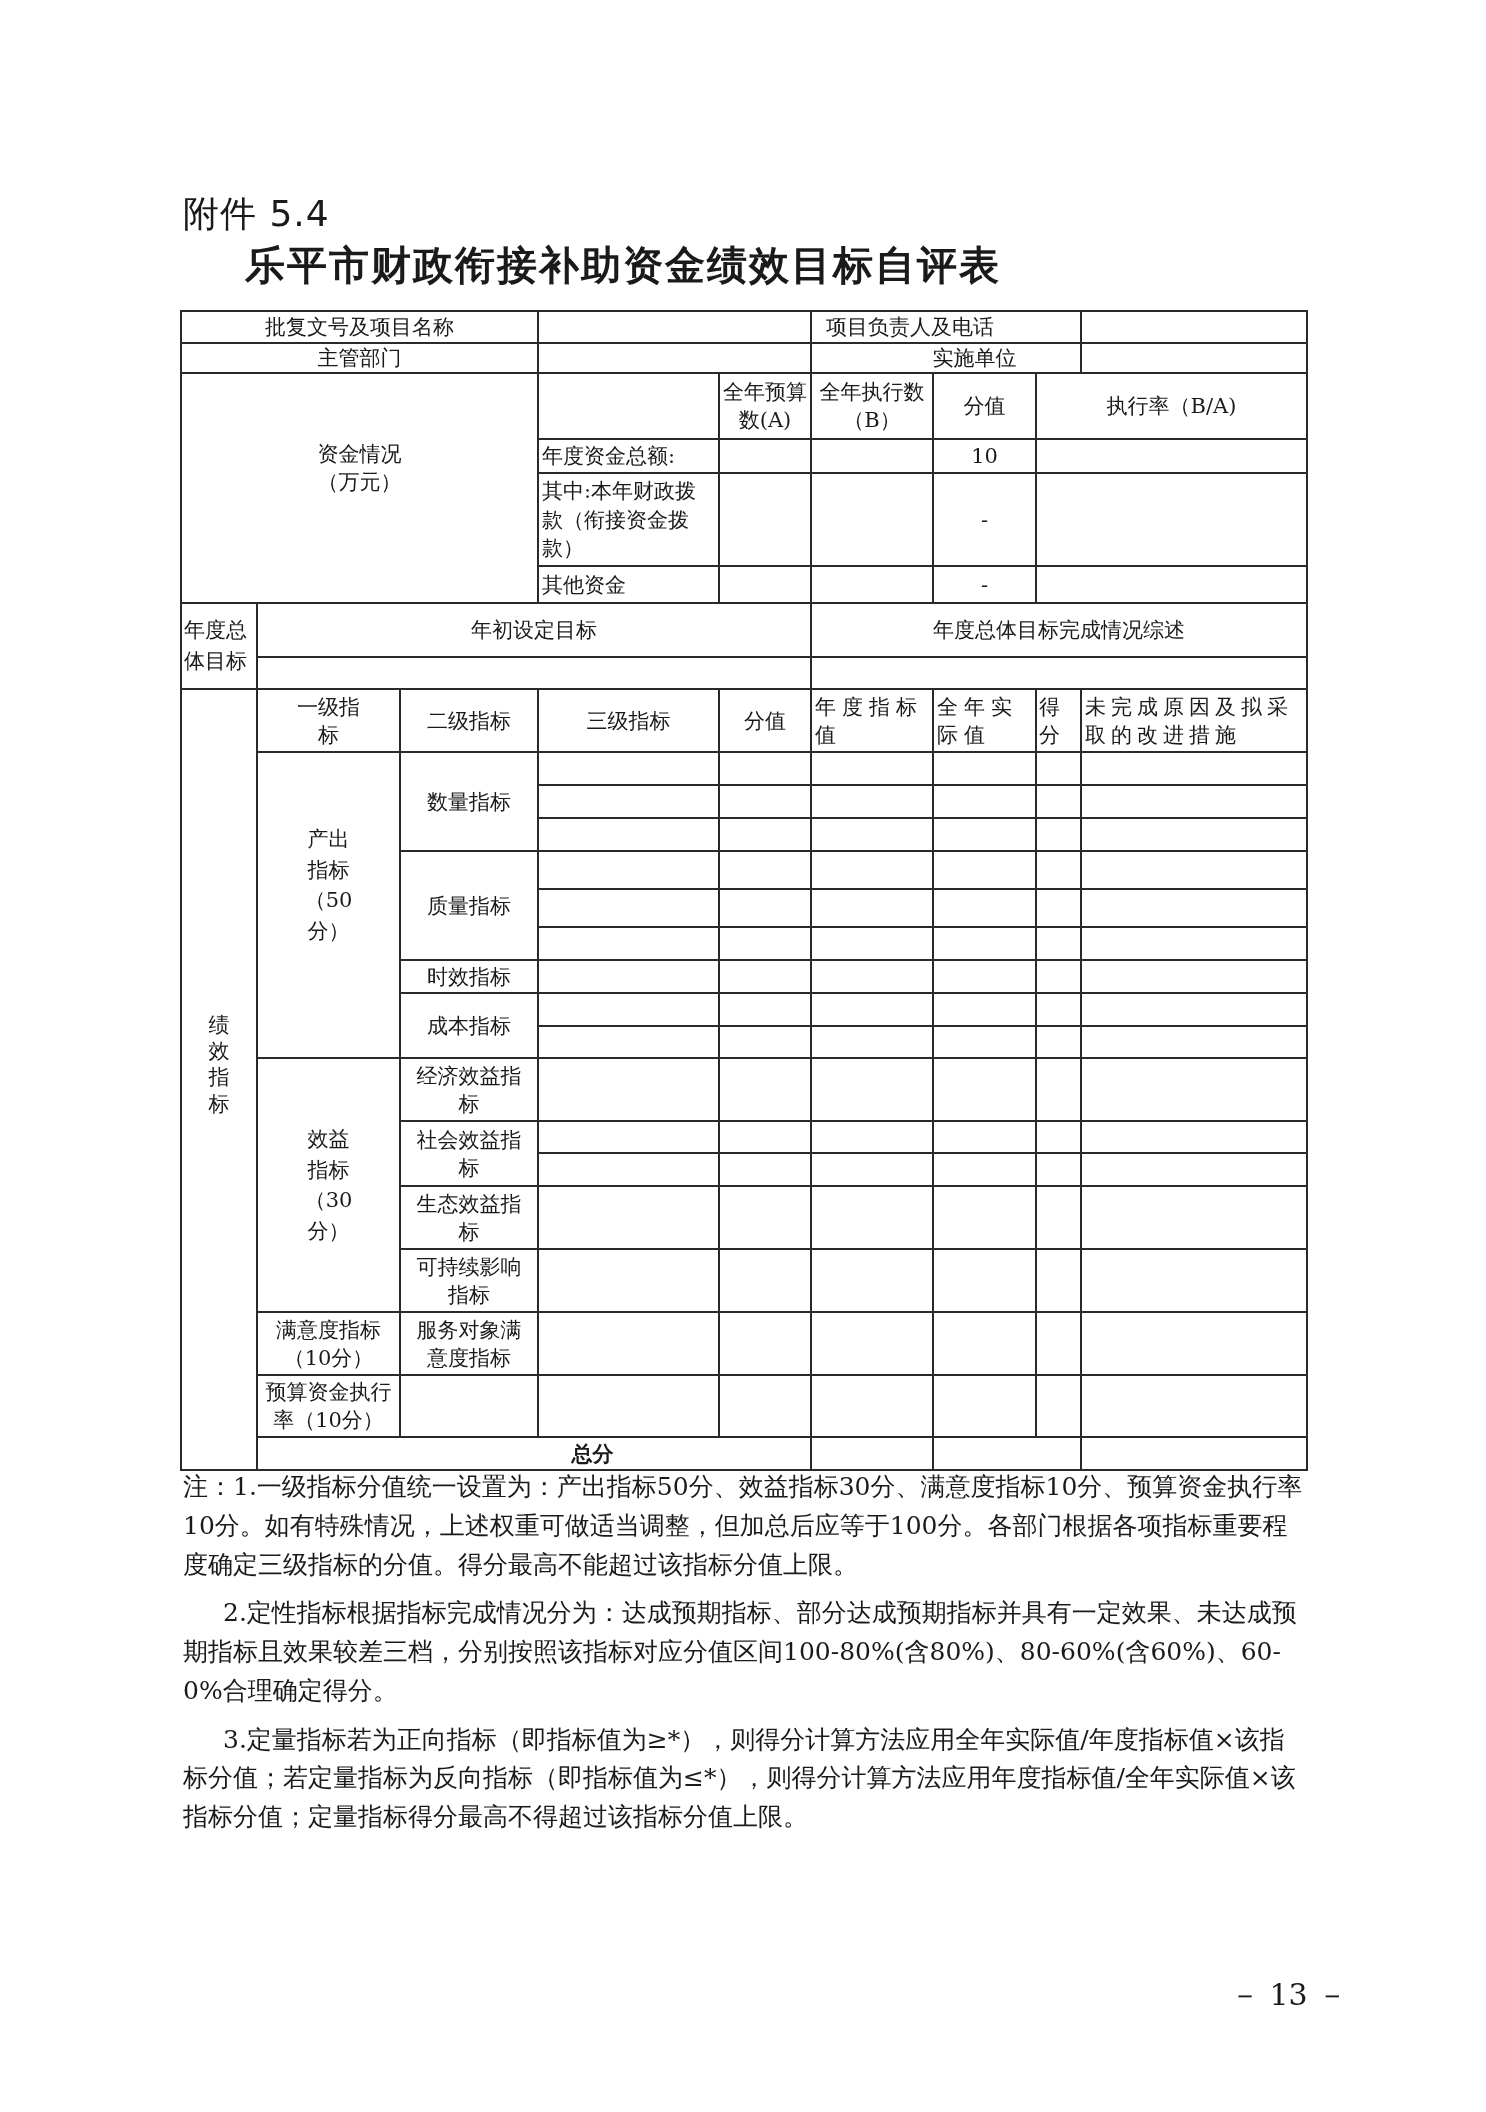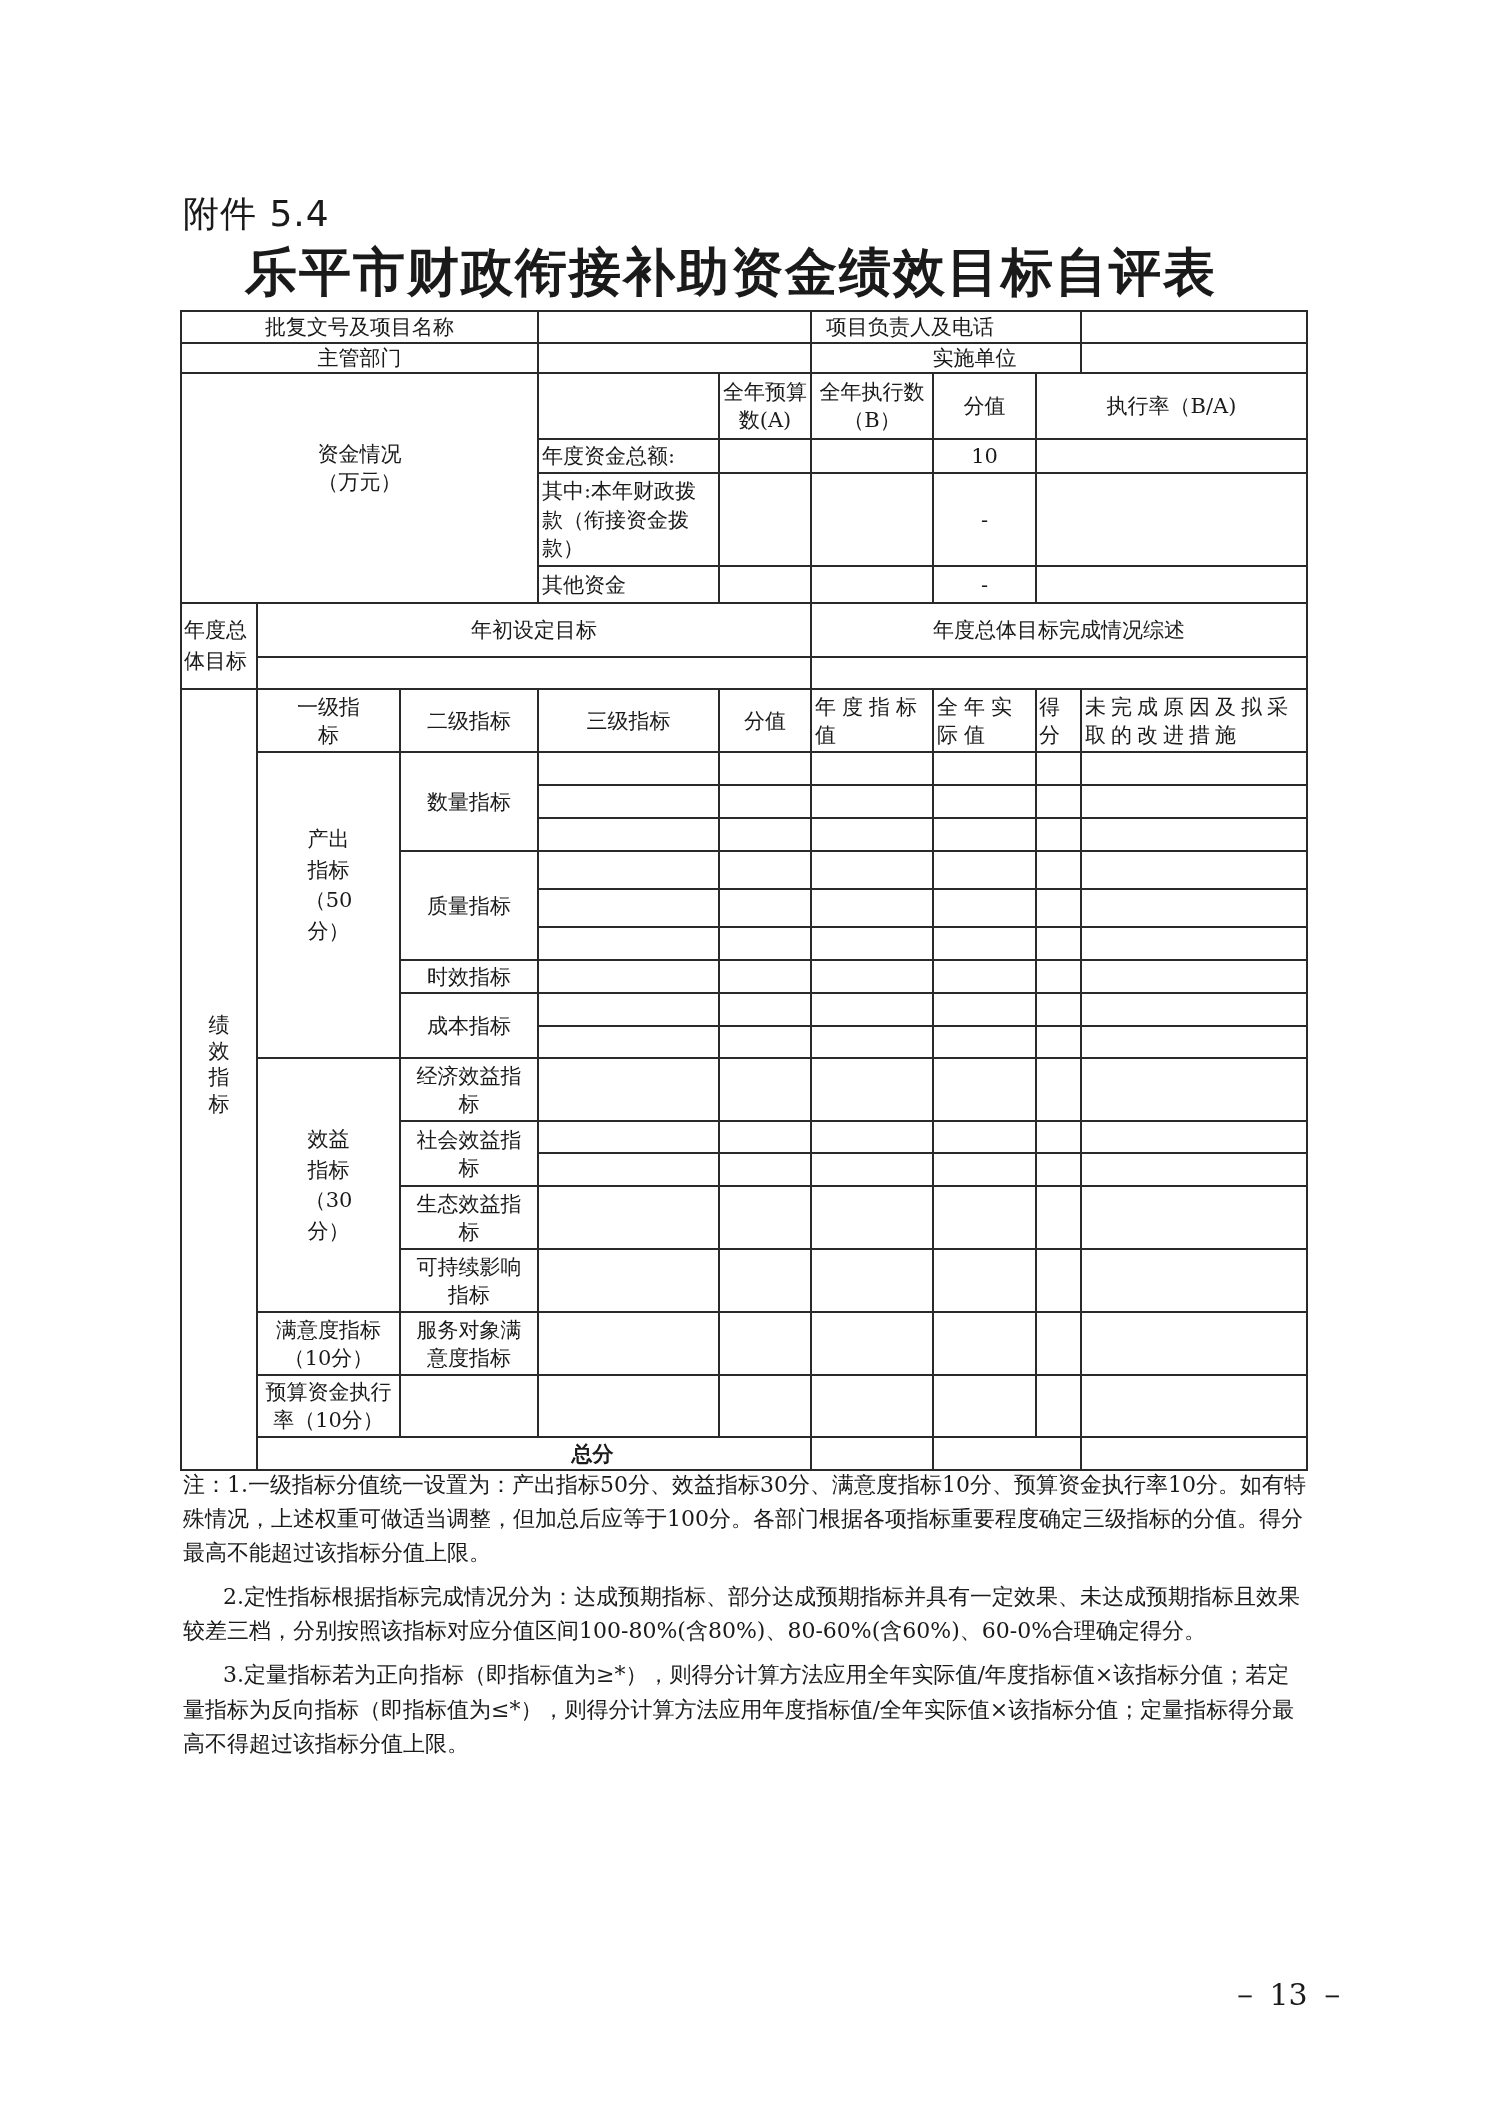--- a/index.html
+++ b/index.html
@@ -1,28 +1,28 @@
 <!DOCTYPE html>
 <html><head>
 <meta charset="utf-8">
 <style>
   html, body { margin: 0; padding: 0; background: #ffffff; }
   body { width: 1486px; height: 2112px; position: relative; overflow: hidden;
          font-family: "DejaVu Serif", "Liberation Serif", serif; color: #1a1a1a; }
   .attach { position: absolute; left: 183px; top: 190px; font-size: 36px;
             font-family: "DejaVu Sans", "Liberation Sans", sans-serif; letter-spacing: 1px; }
-  .title { position: absolute; left: 245px; top: 238px; font-size: 52px; font-weight: bold;
+  .title { position: absolute; left: 245px; top: 238px; font-size: 40px; font-weight: bold;
            letter-spacing: 2px; font-family: "DejaVu Serif", "Liberation Serif", serif; }
   table.form { position: absolute; left: 180px; top: 310px; border-collapse: collapse;
                table-layout: fixed; width: 1126px; font-size: 21px; border-radius: 14px; }
   table.form td { border: 2px solid #2a2a2a; padding: 0 3px; text-align: center;
                   vertical-align: middle; line-height: 1.35; overflow: hidden; }
   td.left { text-align: left !important; }
   td.vert { line-height: 1.5; }
-  .notes { position: absolute; left: 183px; top: 1468px; width: 1125px; font-size: 22px;
+  .notes { position: absolute; left: 183px; top: 1468px; width: 1125px; font-size: 25px;
            line-height: 1.55; }
   .notes p { margin: 0 0 10px 0; }
   .notes p.ind { text-indent: 40px; }
   .pagenum { position: absolute; left: 1230px; top: 1975px; font-size: 30px; }
 </style>
 </head>
 <body>
 
 <div class="attach">附件 5.4</div>
 <div class="title">乐平市财政衔接补助资金绩效目标自评表</div>

